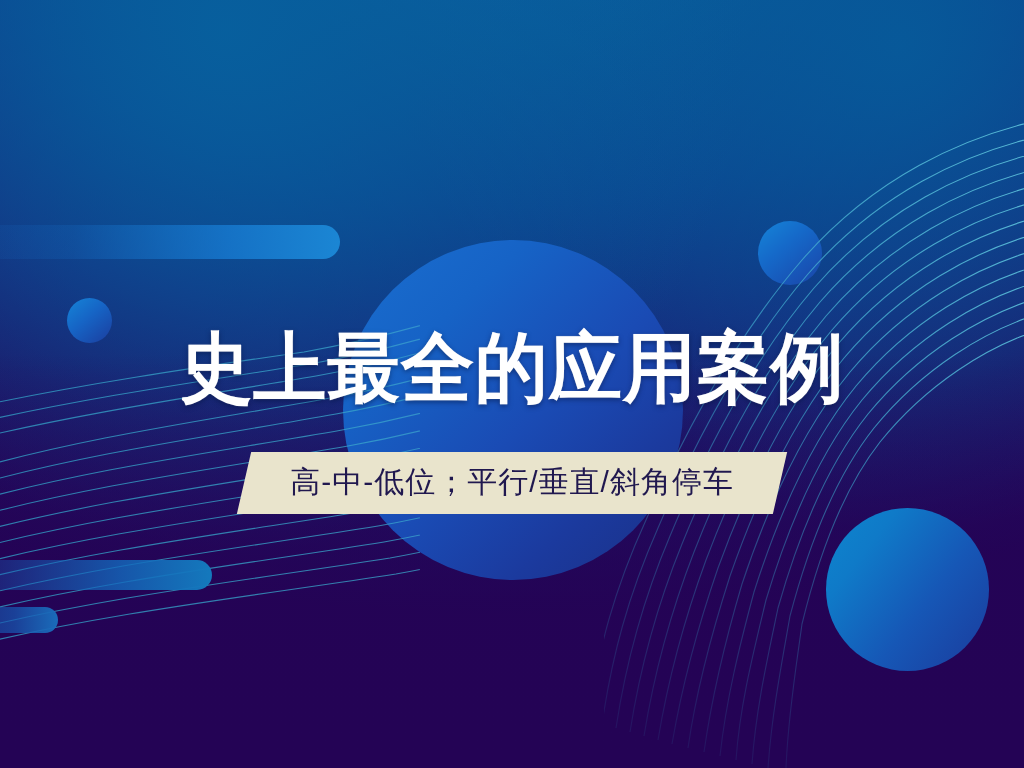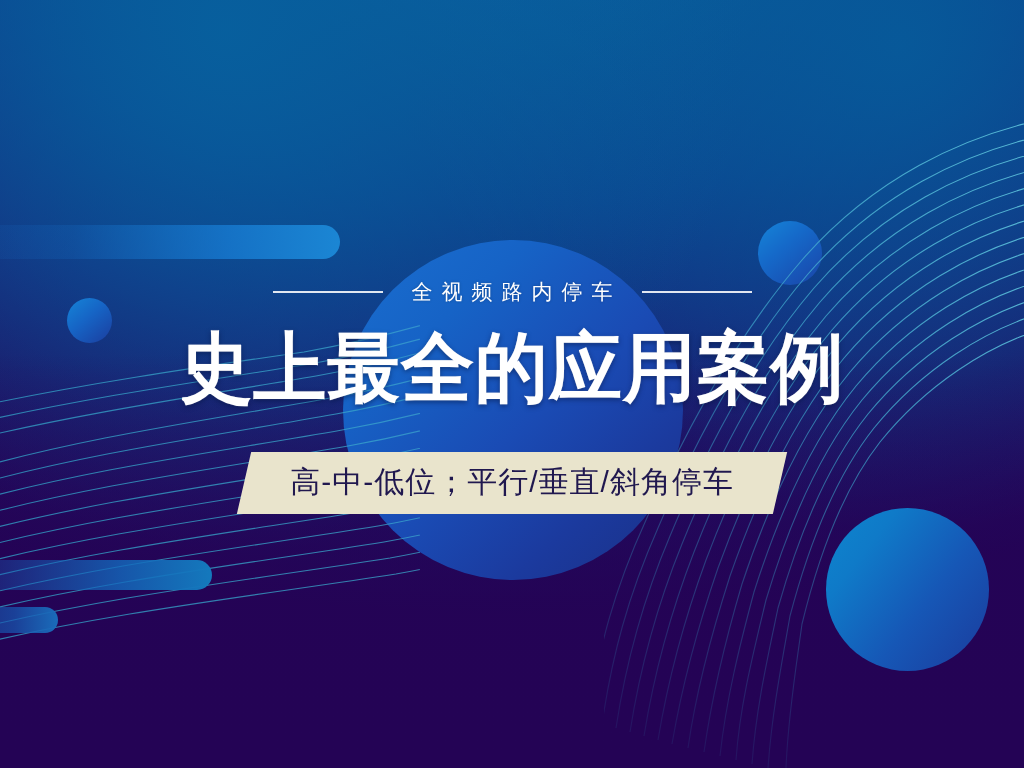--- a/index.html
+++ b/index.html
@@ -240,25 +240,20 @@
     </svg>
   </div>
 
   <div class="shape-layer">
     <div class="pill pill-b"></div>
     <div class="pill pill-c"></div>
   </div>
 
   <div class="content">
 
-    <div class="eyebrow-row">
-      <span class="rule"></span>
-      <span class="eyebrow-text">全视频路内停车</span>
-      <span class="rule"></span>
-    </div>
 
     <div class="main-title">史上最全的应用案例</div>
 
     <div class="banner-wrap">
       <div class="banner">
         <span class="banner-text">高-中-低位；平行/垂直/斜角停车</span>
       </div>
     </div>
 
   </div>

